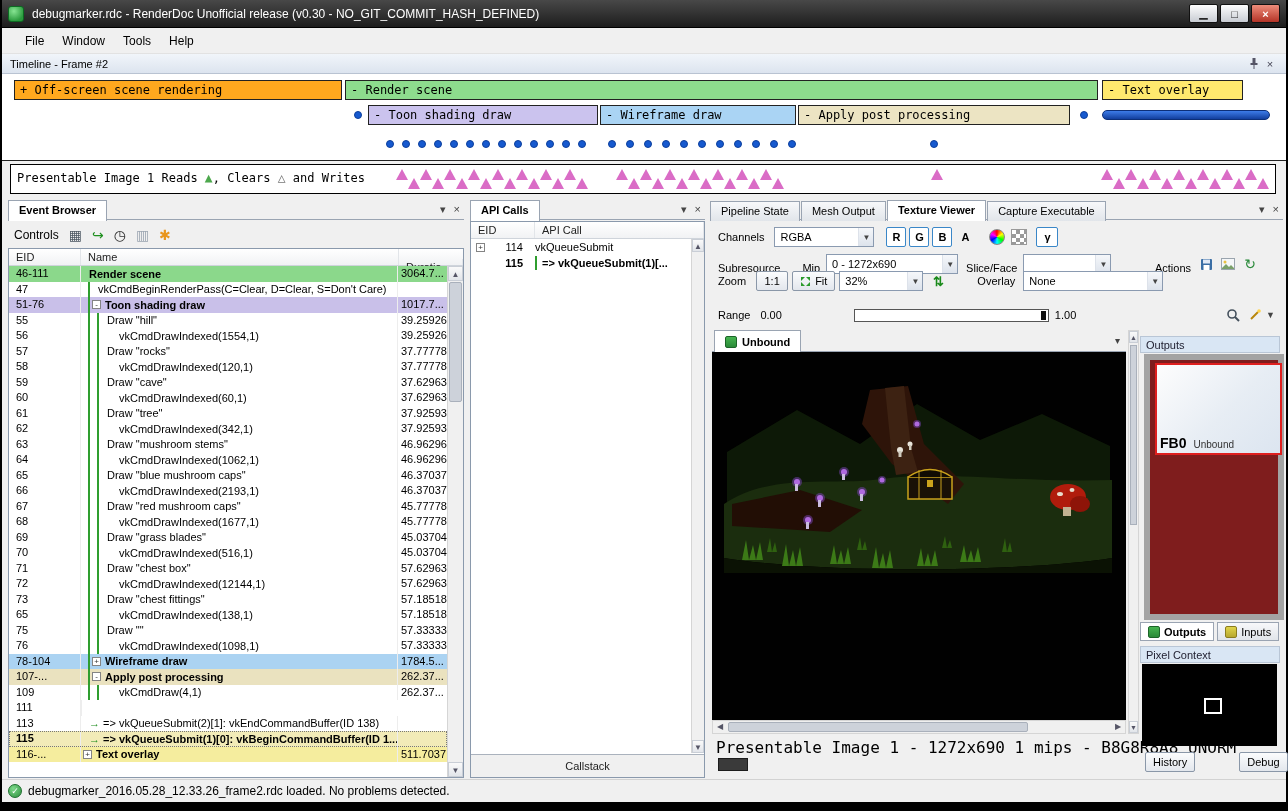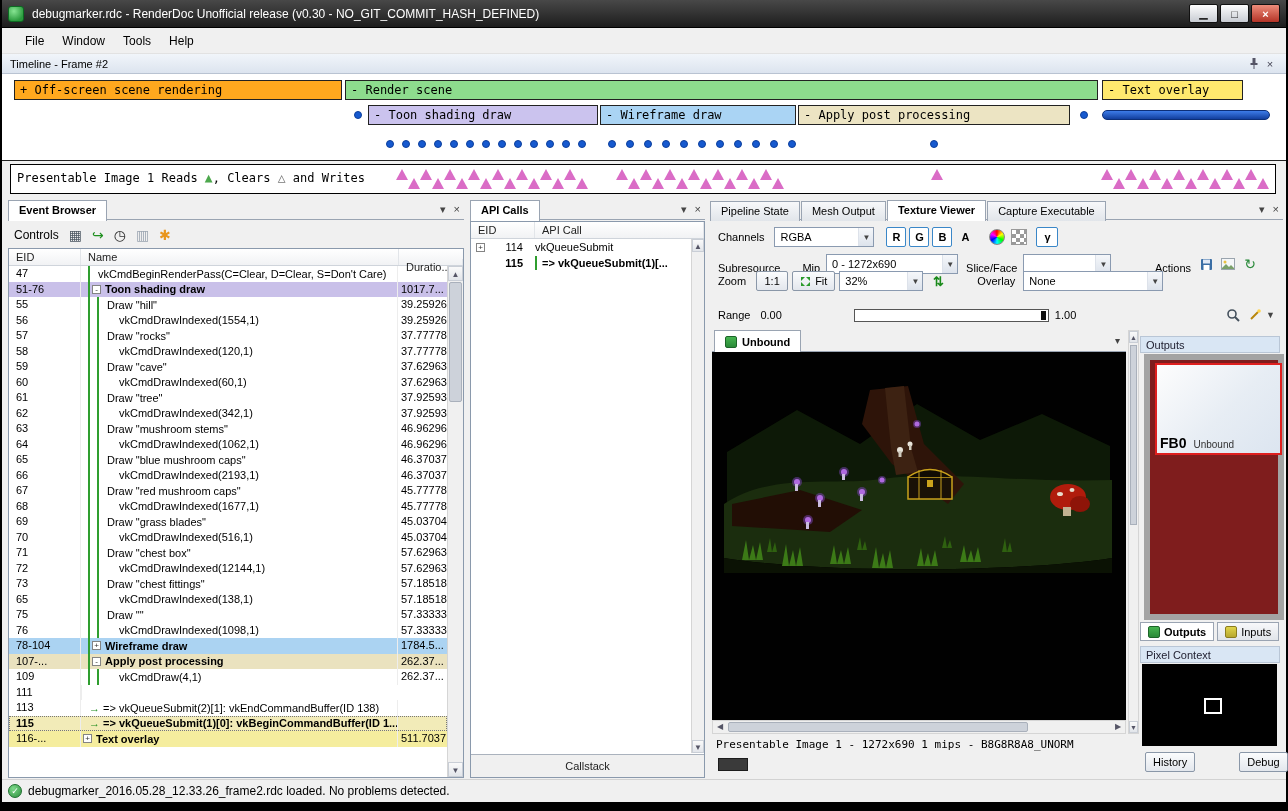--- a/index.html
+++ b/index.html
@@ -117,21 +117,21 @@
   .vp-col{position:absolute;left:2px;top:0;width:414px;bottom:0;}
   .tex-tabstrip{position:absolute;left:0;top:0;width:100%;height:22px;border-bottom:1px solid #9aa4b2;background:#f0f0f0;}
   .tex-tab{display:inline-flex;align-items:center;gap:5px;height:22px;padding:0 10px;background:#fff;border:1px solid #9aa4b2;border-bottom:none;font-weight:bold;margin-left:2px;}
   .mini-logo{width:12px;height:12px;border-radius:2px;background:linear-gradient(#46b450,#2a8a38);border:1px solid #1c6428;flex:none;}
   .mini-logo.yellow{background:linear-gradient(#e0d44a,#b8a82e);border-color:#8a7c1e;}
   .tex-chevron{position:absolute;right:6px;top:5px;color:#444;font-size:10px;}
   .viewport{position:absolute;left:0;top:22px;width:414px;height:368px;background:#000;overflow:hidden;}
   .hscroll{position:absolute;left:0;top:390px;width:414px;height:14px;background:#f0f0f0;border:1px solid #d5d5d5;}
   .hs-thumb{position:absolute;left:15px;top:1px;width:300px;height:10px;background:#cdd2da;border:1px solid #a9b0bb;border-radius:2px;}
   .hs-arrow{position:absolute;top:0;width:14px;height:12px;font-size:8px;color:#556;text-align:center;line-height:12px;}
-  .tex-status{position:absolute;left:4px;top:408px;font-size:11px;white-space:nowrap;}
+  .tex-status{position:absolute;left:4px;top:408px;font-size:16px;white-space:nowrap;}
   .swatch{position:absolute;left:6px;top:428px;width:30px;height:13px;background:#3a3a3a;border:1px solid #1c1c1c;}
   .vscroll{position:absolute;left:418px;top:0;width:11px;height:404px;background:#f0f0f0;border:1px solid #d5d5d5;}
   .vs-thumb{position:absolute;left:1px;right:1px;top:14px;height:180px;background:#cdd2da;border:1px solid #a9b0bb;}
 
   .out-col{position:absolute;left:430px;top:0;width:140px;bottom:0;}
   .mini-hdr{height:17px;background:#d9e6f4;border:1px solid #b9c6d6;font-size:11px;padding:2px 0 0 5px;color:#223;}
   .out-hdr{position:absolute;left:0;top:6px;width:100%;}
   .out-list{position:absolute;left:4px;top:24px;width:100%;height:266px;background:#7f1d1d;border:6px solid #a3a3a3;}
   .fb0{position:absolute;left:5px;top:3px;width:127px;height:92px;border:2px solid #df1f1f;background:linear-gradient(135deg,#fdfdfd,#e7edf4 55%,#dce5f0);}
   .fb0-label{position:absolute;left:3px;bottom:2px;display:flex;align-items:baseline;gap:7px;}
@@ -298,20 +298,28 @@
         <span class="tbtn" style="color:#9aa4b0;">▥</span>
         <span class="tbtn" style="color:#e8961e;">✱</span>
       </div>
       <div class="grid">
         <div class="grid-head">
           <div class="h-eid">EID</div>
           <div class="h-name">Name</div>
           <div class="h-dur">Duratio...</div>
         </div>
         <div class="eb-rows">
+            <div class="ev-row green">
+              <div class="ev-eid">46-111</div>
+              <div class="ev-name">
+                <span style="width: 8px; flex: 0 0 auto;"></span>
+                <span class="txt">Render scene</span>
+              </div>
+              <div class="ev-dur">3064.7...</div>
+            </div>
             <div class="ev-row">
               <div class="ev-eid">47</div>
               <div class="ev-name">
                 <span class="guide"></span>
                 <span style="width: 8px; flex: 0 0 auto;"></span>
                 <span class="txt">vkCmdBeginRenderPass(C=Clear, D=Clear, S=Don't Care)</span>
               </div>
               <div class="ev-dur"></div>
             </div>
             <div class="ev-row purple">

